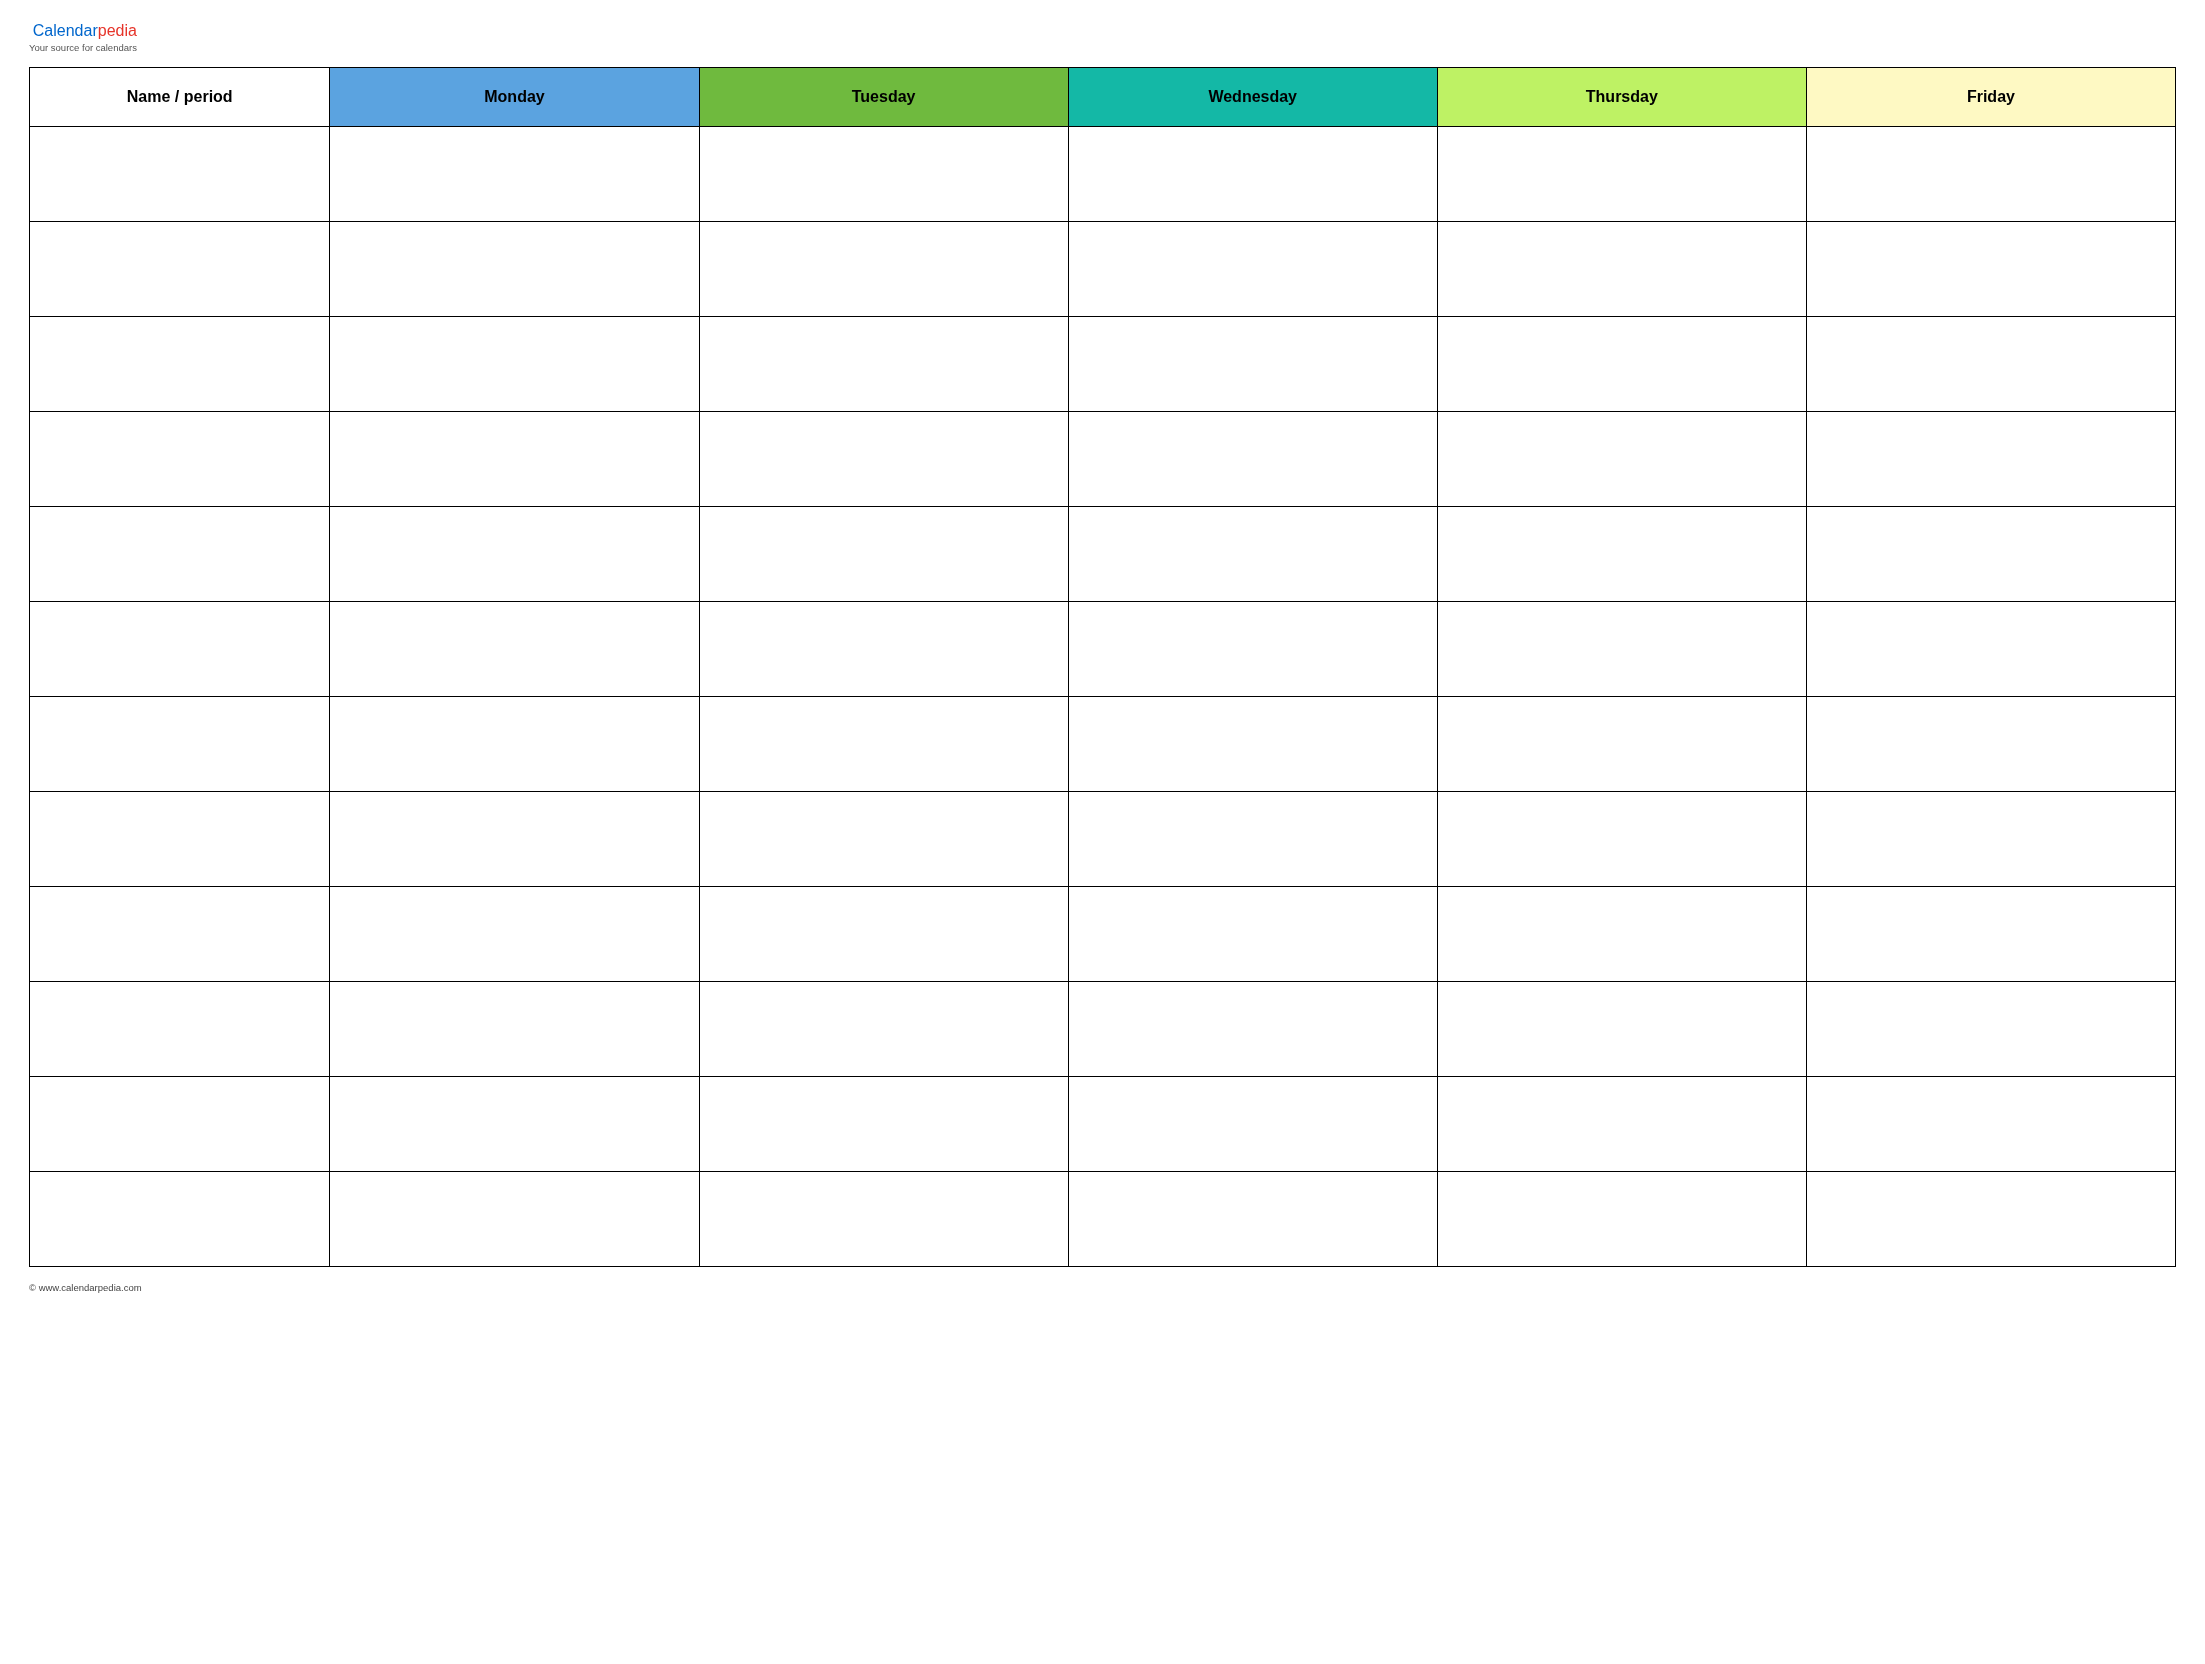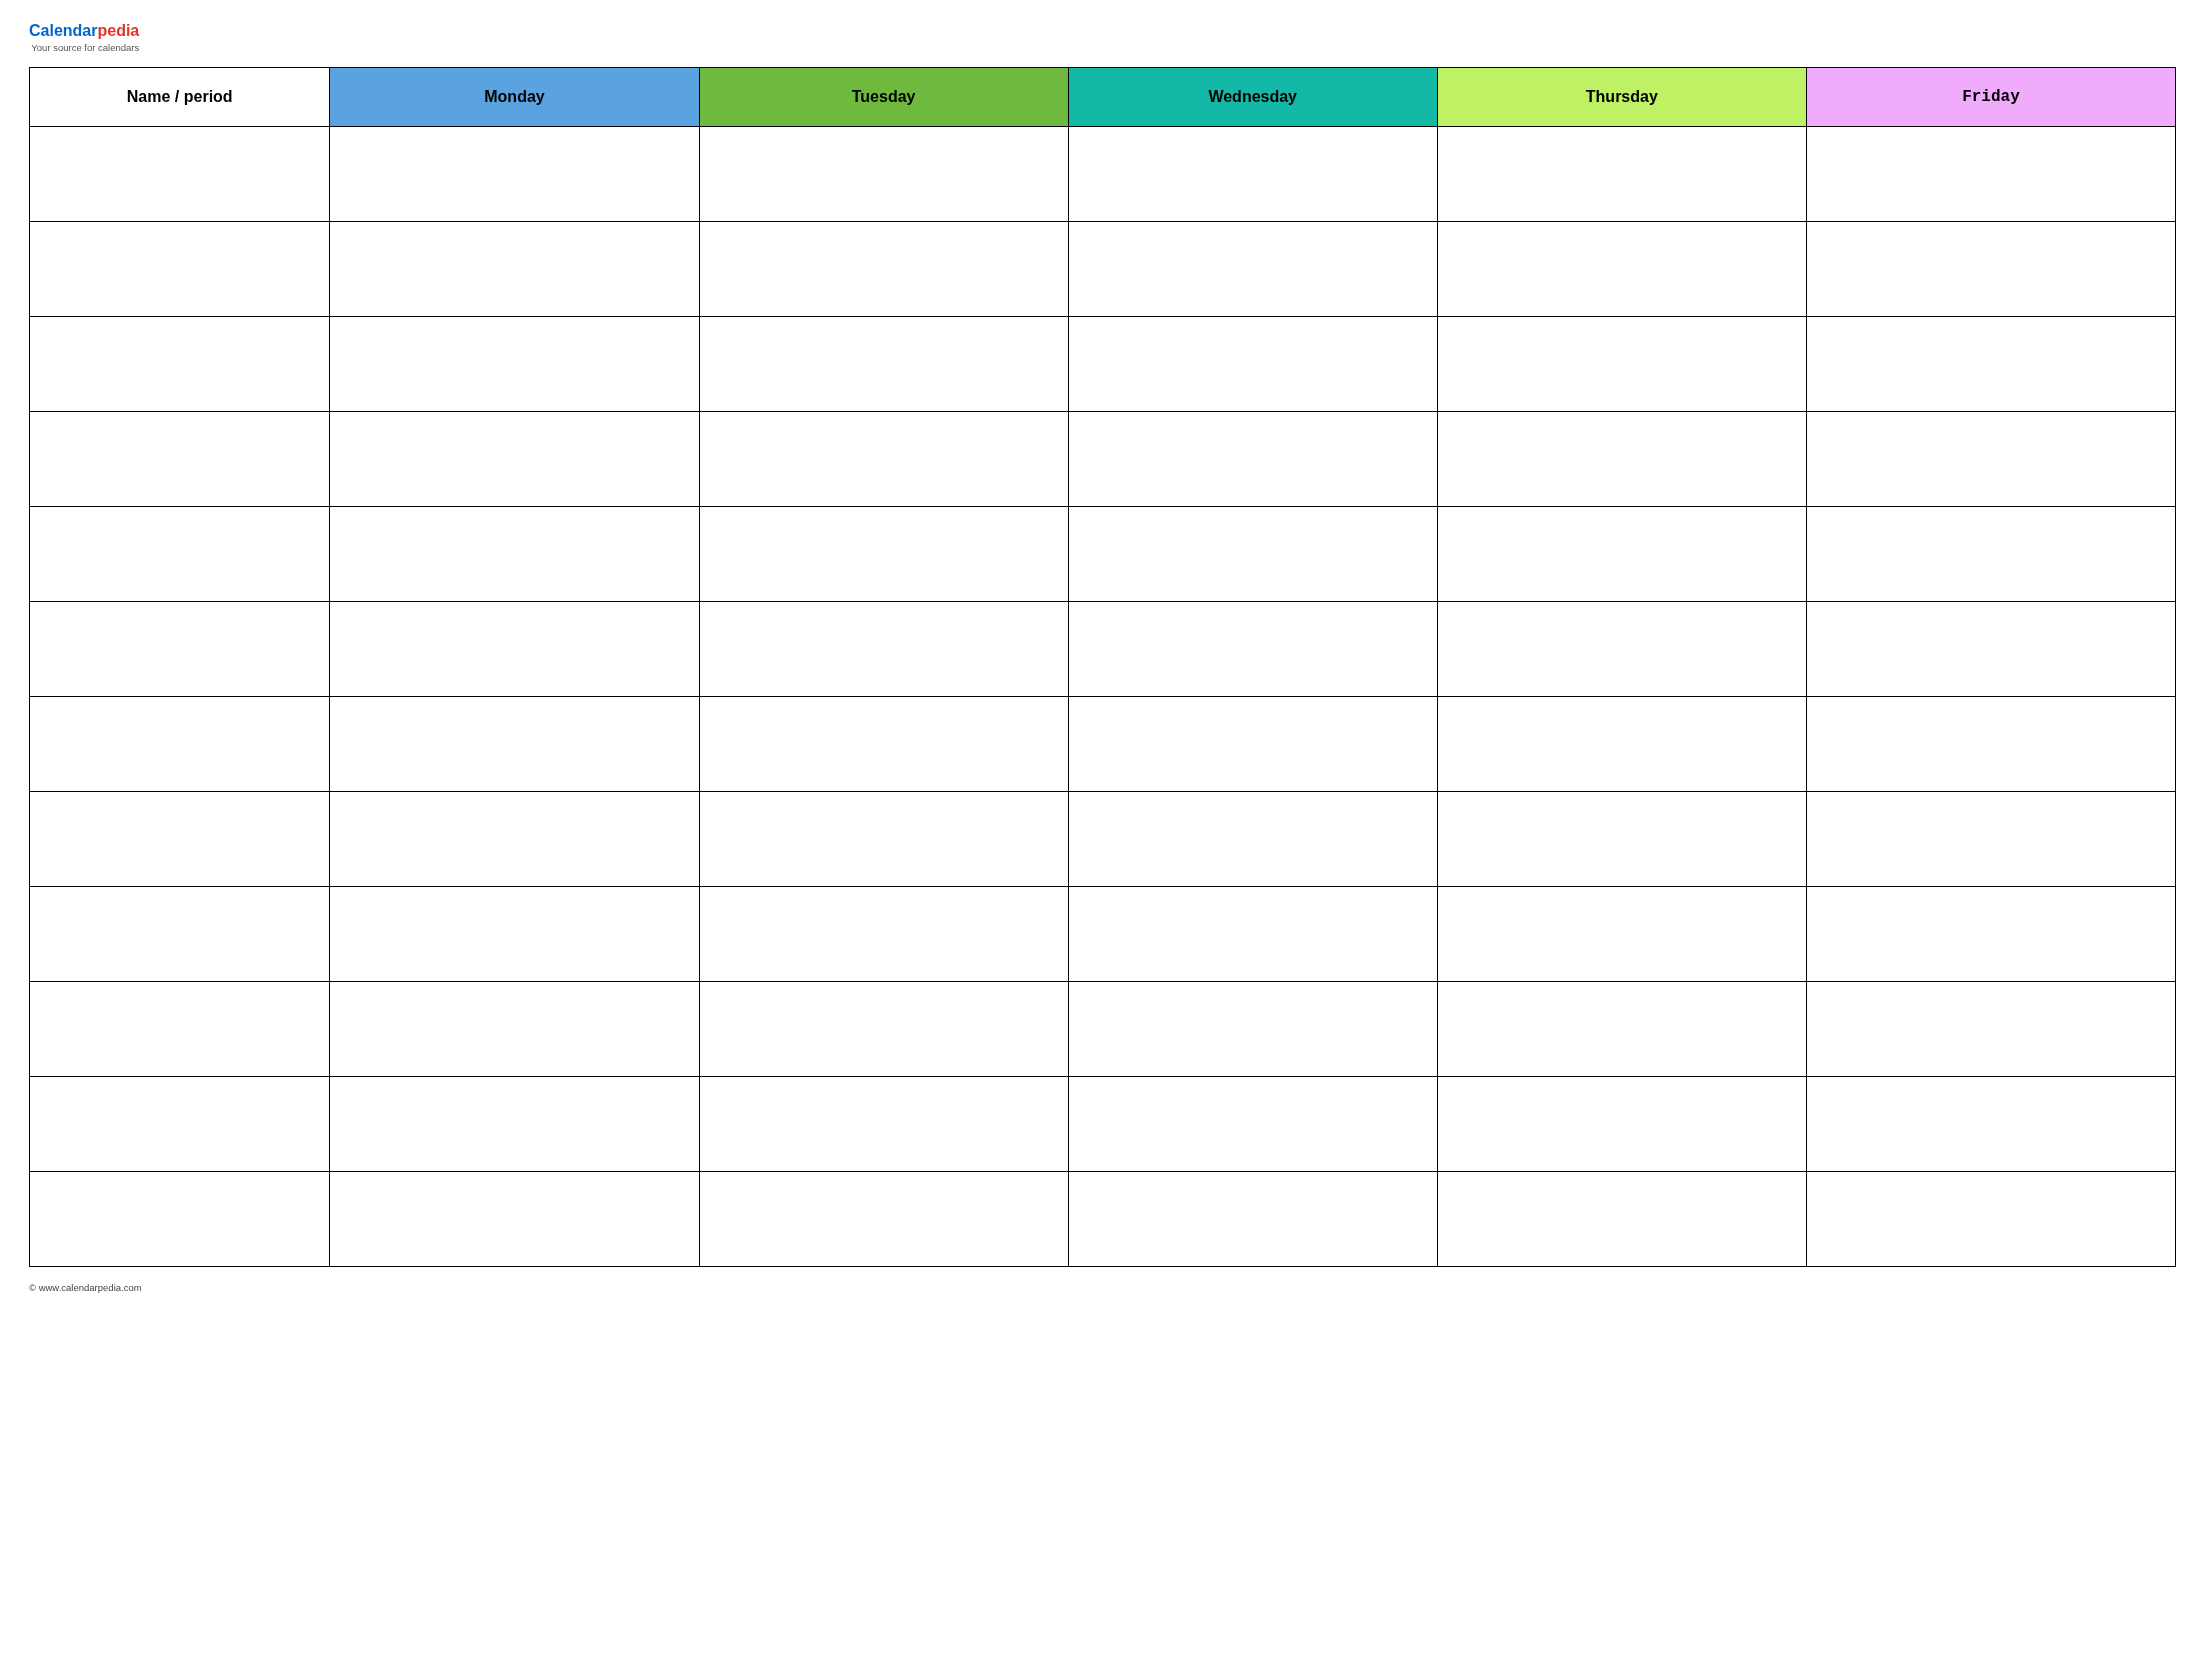--- a/index.html
+++ b/index.html
@@ -42,21 +42,21 @@
     }
 
     .logo-section {
       display: flex;
       flex-direction: column;
       align-items: flex-end;
     }
 
     .logo-text {
       font-size: 16px;
-      font-weight: bold;
+      font-weight: normal;
       color: #000000;
     }
 
     .logo-text span.red {
       color: #e63329;
     }
 
     .logo-text span.blue {
       color: #0066cc;
     }
@@ -118,23 +118,22 @@
       background-color: #14b8a6;
       color: #000000;
     }
 
     .th-thursday {
       background-color: #bef264;
       color: #000000;
     }
 
     .th-friday {
-      background-color: #f0abfc;
-      color: #000000;
-      font-family: Liberation Mono, monospace;
+      background-color: #fef9c3;
+      color: #000000;
     }
 
     .footer {
       margin-top: 15px;
       font-size: 9.5px;
       color: #444444;
     }
   </style>
 </head>
 <body>

